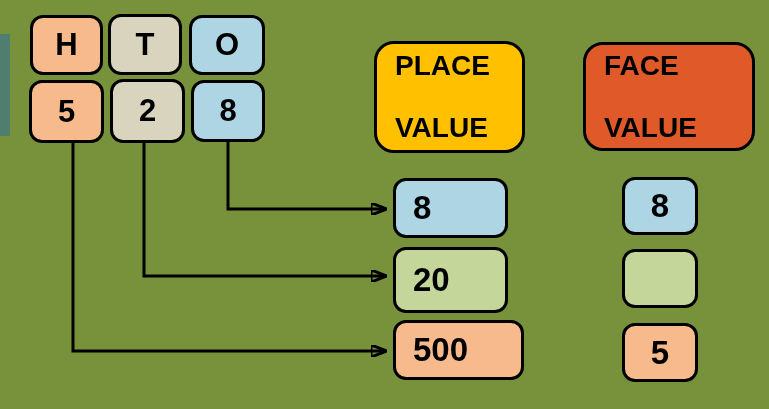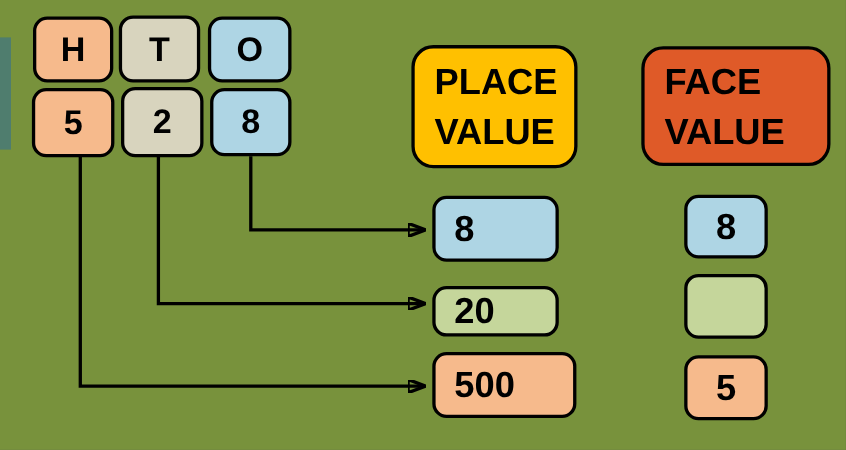--- a/index.html
+++ b/index.html
@@ -26,36 +26,36 @@
   .peach{background:var(--peach);}
   .tan{background:var(--tan);}
   .blue{background:var(--blue);}
   .green{background:var(--green);}
   .cell{font-size:31px;}
   .val{font-size:33px; justify-content:flex-start; padding-left:17px;}
   .val-center{font-size:33px; justify-content:center;}
   .header-box{
     position:absolute; display:flex; flex-direction:column; justify-content:center;
     border:3px solid var(--outline); border-radius:20px;
-    padding-left:18px; font-weight:bold; font-size:33px; line-height:46px;
+    padding-left:18px; font-weight:bold; font-size:28px; line-height:62px;
     color:var(--text);
   }
   .header-place{left:374px; top:41px; width:151px; height:112px; background:var(--yellow);}
   .header-face{left:583px; top:42px; width:172px; height:109px; background:var(--red_orange);}
   .arrows{position:absolute; left:0; top:0; width:769px; height:409px; pointer-events:none;}
   .arrows path{stroke:var(--outline); stroke-width:3; fill:none;}
   
   .b-h{left:30px;  top:15px; width:73px; height:60px;}
   .b-t{left:108px; top:14px; width:74px; height:61px;}
   .b-o{left:189px; top:15px; width:76px; height:60px;}
   .b-5{left:29px;  top:80px; width:75px; height:63px;}
   .b-2{left:110px; top:79px; width:75px; height:64px;}
   .b-8{left:191px; top:80px; width:74px; height:62px;}
   .pv-1{left:393px; top:178px; width:115px; height:60px;}
-  .pv-2{left:393px; top:260px; width:115px; height:46px;}
+  .pv-2{left:393px; top:247px; width:115px; height:66px;}
   .pv-3{left:393px; top:320px; width:131px; height:60px;}
   .fv-1{left:622px; top:177px; width:76px; height:58px;}
   .fv-2{left:622px; top:249px; width:76px; height:59px;}
   .fv-3{left:622px; top:323px; width:76px; height:59px;}
 </style>
 </head>
 <body>
 
 <div class="stage">
 

